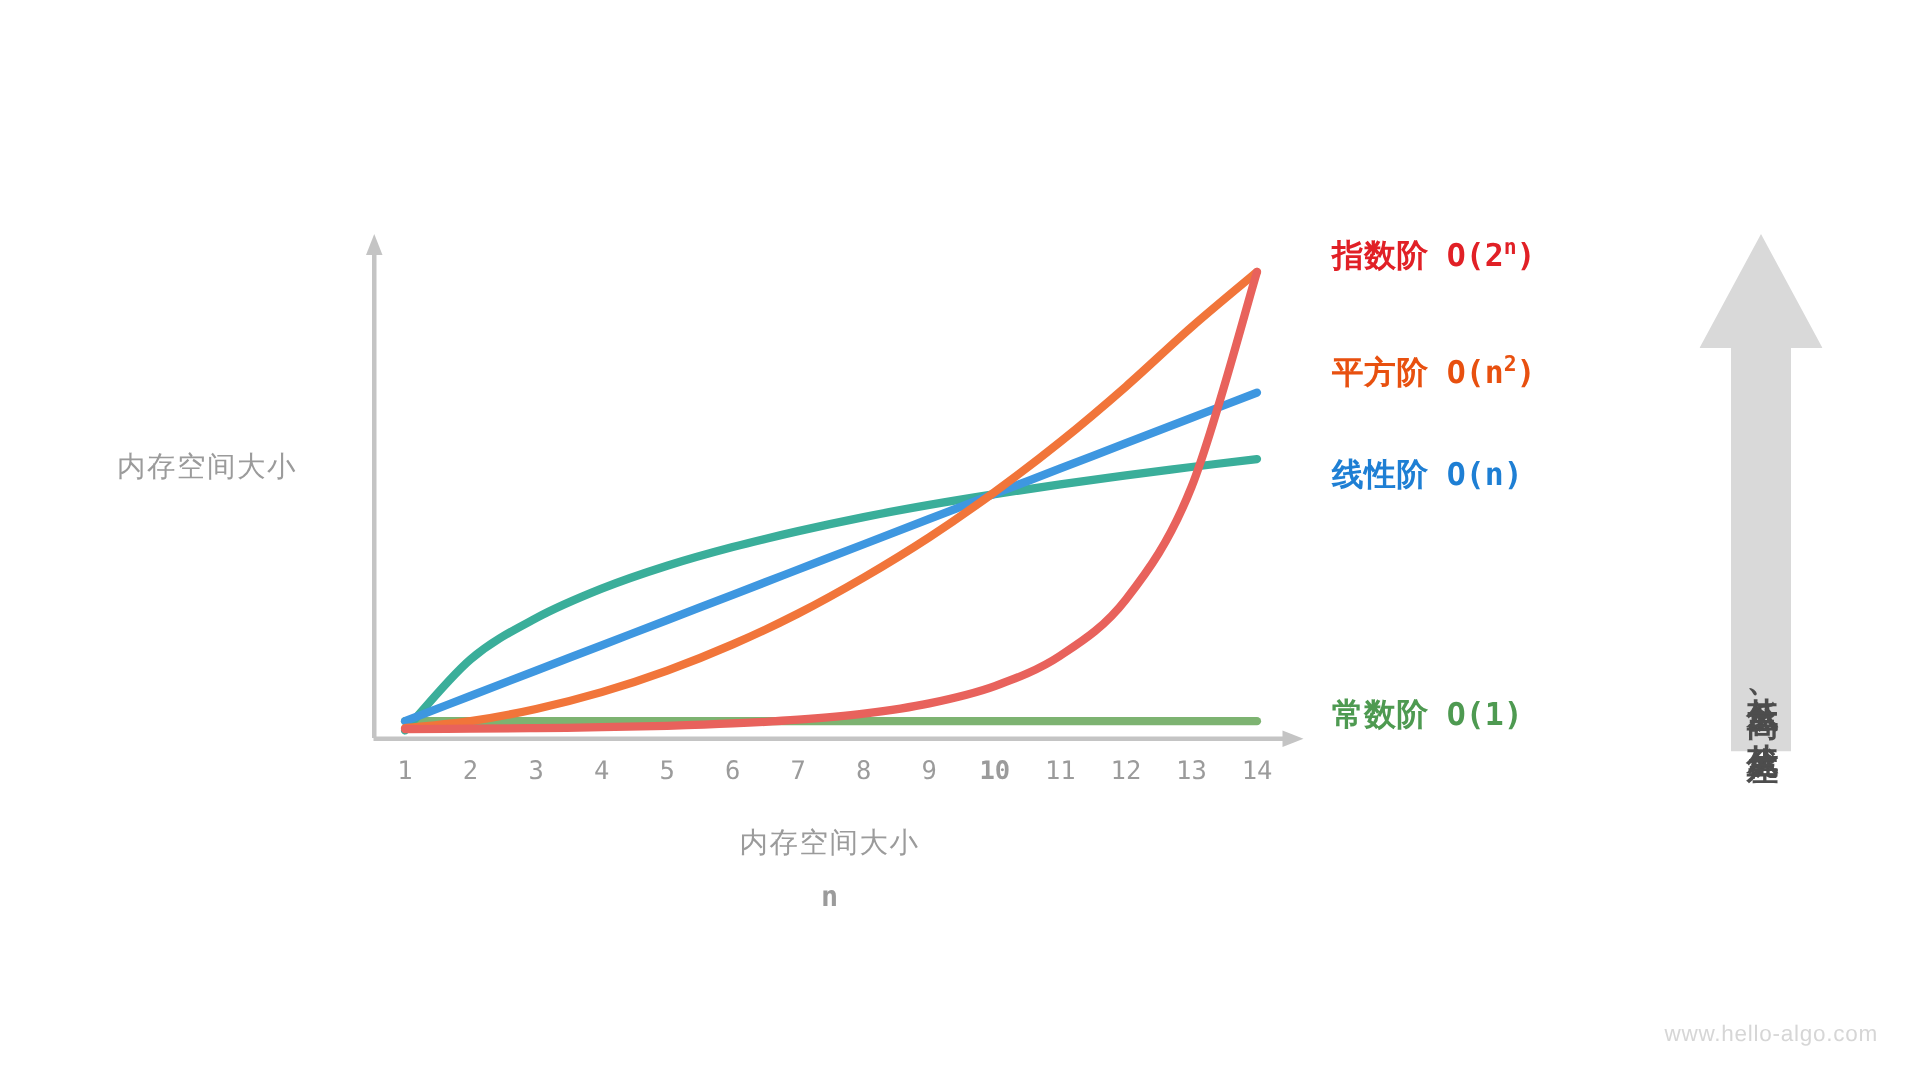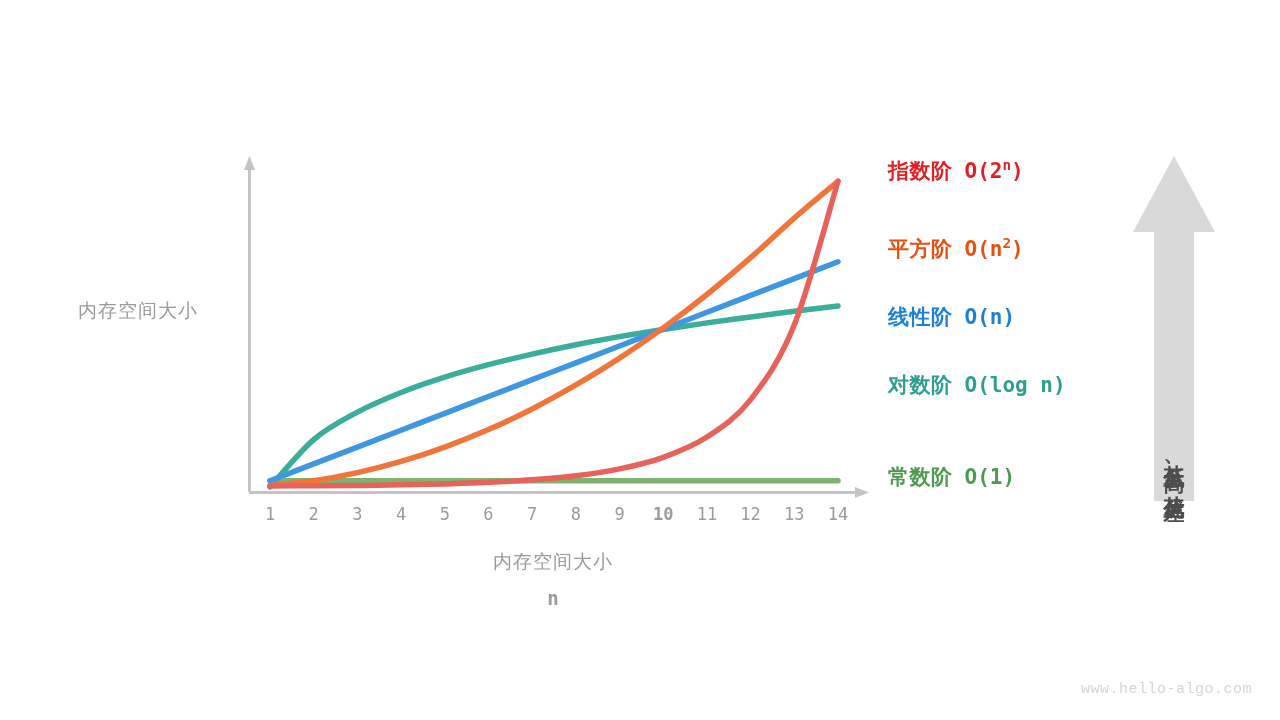--- a/index.html
+++ b/index.html
@@ -140,21 +140,21 @@
     padding-bottom: 14px;
     white-space: nowrap;
     font-family: "Liberation Sans", "DejaVu Sans", sans-serif;
   }
 
   
   #watermark {
     position: absolute;
     right: 28px;
     bottom: 22px;
-    font-family: Liberation Mono, monospace;
+    font-family: Liberation Sans, sans-serif;
     font-size: 15px;
     color: #d6d6d6;
     letter-spacing: 0.5px;
     white-space: nowrap;
   }
 </style>
 </head>
 <body>
 
 <div id="figure">
@@ -200,21 +200,20 @@
   <div class="axis-title" id="ylabel" style="color: rgb(155, 155, 155);">内存空间大小</div>
 
   <div class="axis-title" id="xlabel" style="color: rgb(155, 155, 155);">内存空间大小</div>
 
   <div class="axis-title" id="xlabel-var" style="color: rgb(155, 155, 155);">n</div>
 
   <div id="legend">
       <div class="legend-row" style="top: 10px; color: rgb(225, 32, 38);"><span class="legend-name">指数阶</span><span class="legend-big-o">O(2<sup>n</sup>)</span></div>
       <div class="legend-row" style="top: 88px; color: rgb(232, 80, 15);"><span class="legend-name">平方阶</span><span class="legend-big-o">O(n<sup>2</sup>)</span></div>
       <div class="legend-row" style="top: 156px; color: rgb(30, 127, 212);"><span class="legend-name">线性阶</span><span class="legend-big-o">O(n)</span></div>
-      <div class="legend-row" style="top: 224px; color: rgb(46, 158, 143);"><span class="legend-name">对数阶</span><span class="legend-big-o">O(log n)</span></div>
       <div class="legend-row" style="top: 316px; color: rgb(78, 154, 81);"><span class="legend-name">常数阶</span><span class="legend-big-o">O(1)</span></div>
     </div>
 
   <svg id="arrow" viewBox="0 0 82 345">
     <polygon points="41,0 82,76 61,76 61,345 21,345 21,76 0,76" fill="#d9d9d9"></polygon>
   </svg>
   <div id="arrow-text">
     <span style="color: rgb(77, 77, 77);">从低至高、从优至差</span>
   </div>
 

